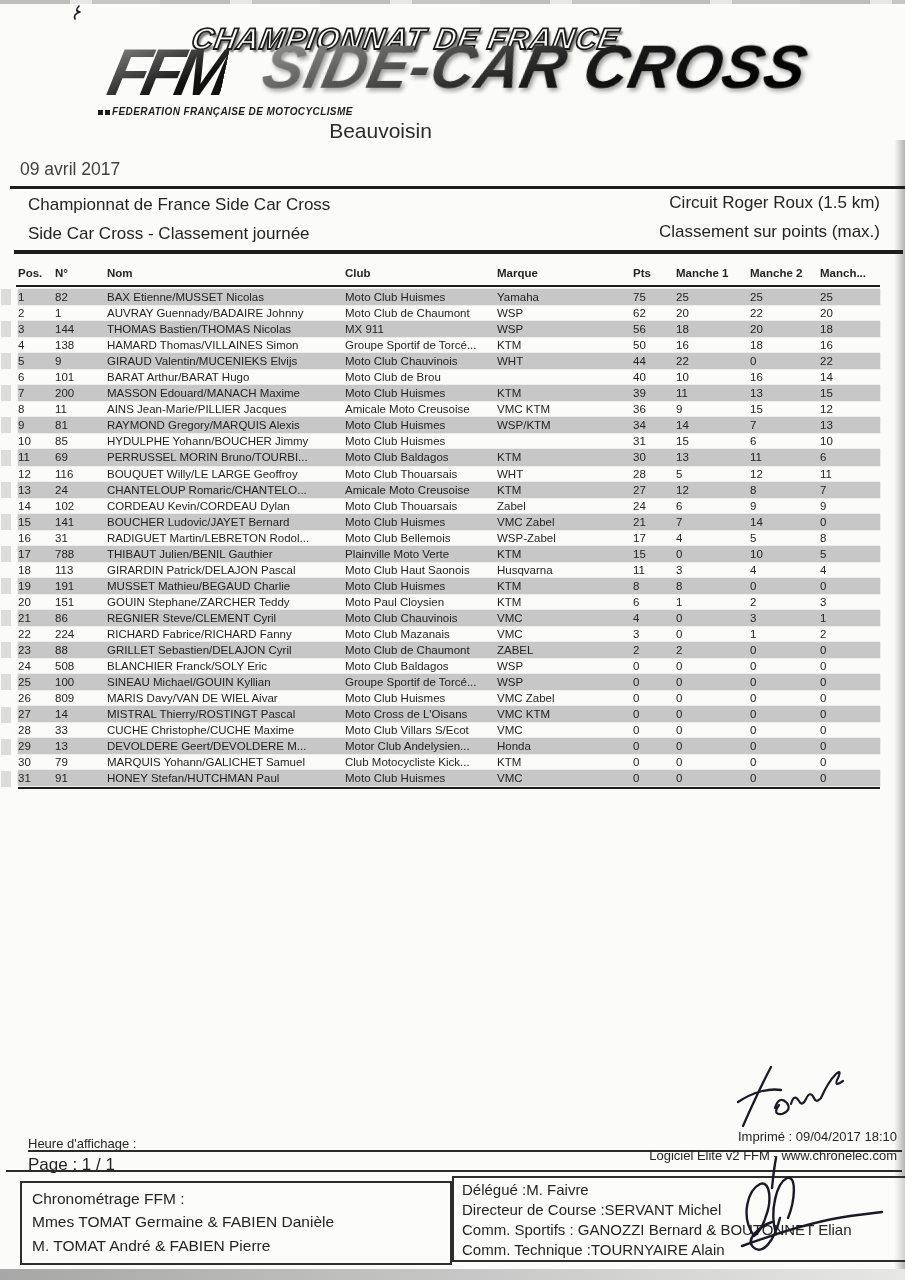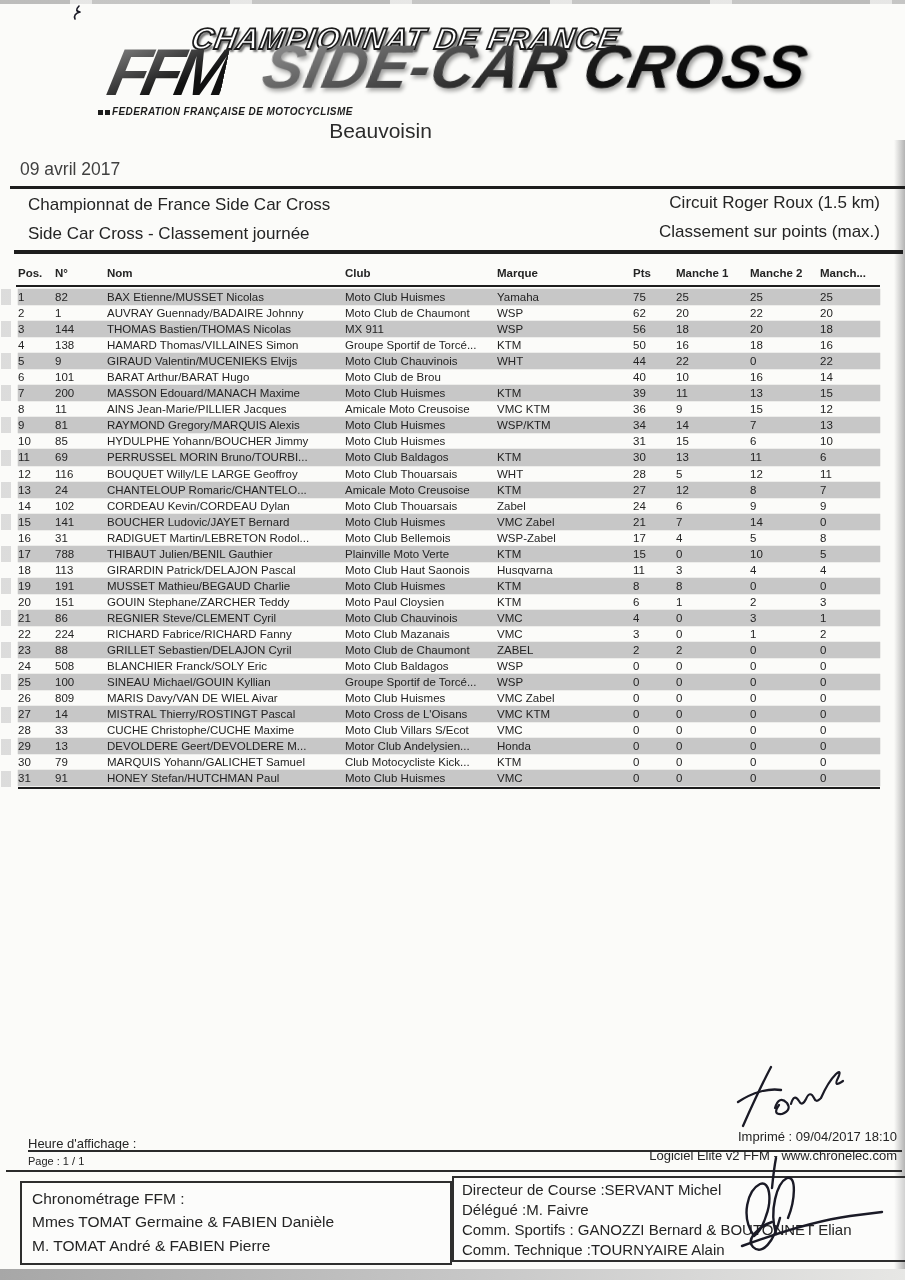--- a/index.html
+++ b/index.html
@@ -59,21 +59,21 @@
   .trow.shaded{background:#c7c7c7;box-shadow:0 0 1px rgba(120,120,120,.6);}
   .cell{font-size:11.5px;line-height:16px;white-space:nowrap;overflow:visible;}
   .thead .cell{line-height:24px;}
   .col-0{text-align:left;}
   .col-1{padding-left:13px;}
   .col-6,.col-7,.col-8{padding-left:3px;}
   
   .f-heure{left:28px;top:1136px;font-size:13px;}
   .f-imprime{right:8px;top:1129px;font-size:13px;}
   .f-lineA{left:28px;top:1150px;right:3px;height:2px;background:#2b2b2b;}
-  .f-page{left:28px;top:1155px;font-size:11px;}
+  .f-page{left:28px;top:1155px;font-size:17px;}
   .f-logiciel{right:8px;top:1148px;font-size:13px;}
   .f-lineB{left:6px;top:1170px;right:3px;height:2px;background:#2b2b2b;}
   
   .box{border:2px solid #2e2e2e;background:rgba(255,255,255,.4);}
   .box-left{left:20px;top:1181px;width:408px;height:72px;padding:4px 10px;font-size:15.5px;line-height:1.5;}
   .box-right{left:452px;top:1176px;width:436px;height:78px;padding:2px 8px;font-size:15px;line-height:1.33;}
   .sig{pointer-events:none;}
   svg path{fill:none;stroke:#1a1a26;stroke-linecap:round;stroke-linejoin:round;}
 </style>
 </head>
@@ -477,22 +477,22 @@
 <div class="abs f-page">Page : 1 / 1</div>
 <div class="abs f-logiciel">Logiciel Elite v2 FFM - www.chronelec.com</div>
 <div class="abs f-lineB"></div>
 
 <div class="abs box box-left">
   <div>Chronométrage FFM :</div>
   <div>Mmes TOMAT Germaine &amp; FABIEN Danièle</div>
   <div>M. TOMAT André &amp; FABIEN Pierre</div>
 </div>
 <div class="abs box box-right">
+  <div>Délégué :M. Faivre</div>
   <div>Directeur de Course :SERVANT Michel</div>
-  <div>Délégué :M. Faivre</div>
   <div>Comm. Sportifs : GANOZZI Bernard &amp; BOUTONNET Elian</div>
   <div>Comm. Technique :TOURNYAIRE Alain</div>
 </div>
 
 <svg class="abs sig" style="left:722px;top:1156px;" width="180" height="104" viewBox="0 0 180 104">
   <path d="M54,2 C52,12 51,22 50,32" stroke-width="2.4"></path>
   <path d="M32,80 C18,60 26,34 38,28 C48,24 50,44 44,60 C41,70 36,77 32,80" stroke-width="2.4"></path>
   <path d="M54,78 C47,54 55,27 65,22 C75,19 73,45 66,62" stroke-width="2.4"></path>
   <path d="M20,90 C50,79 92,65 128,60 L160,56" stroke-width="2.4"></path>
   <path d="M58,62 C52,86 40,100 31,91 C24,84 35,71 50,66" stroke-width="2.4"></path>

